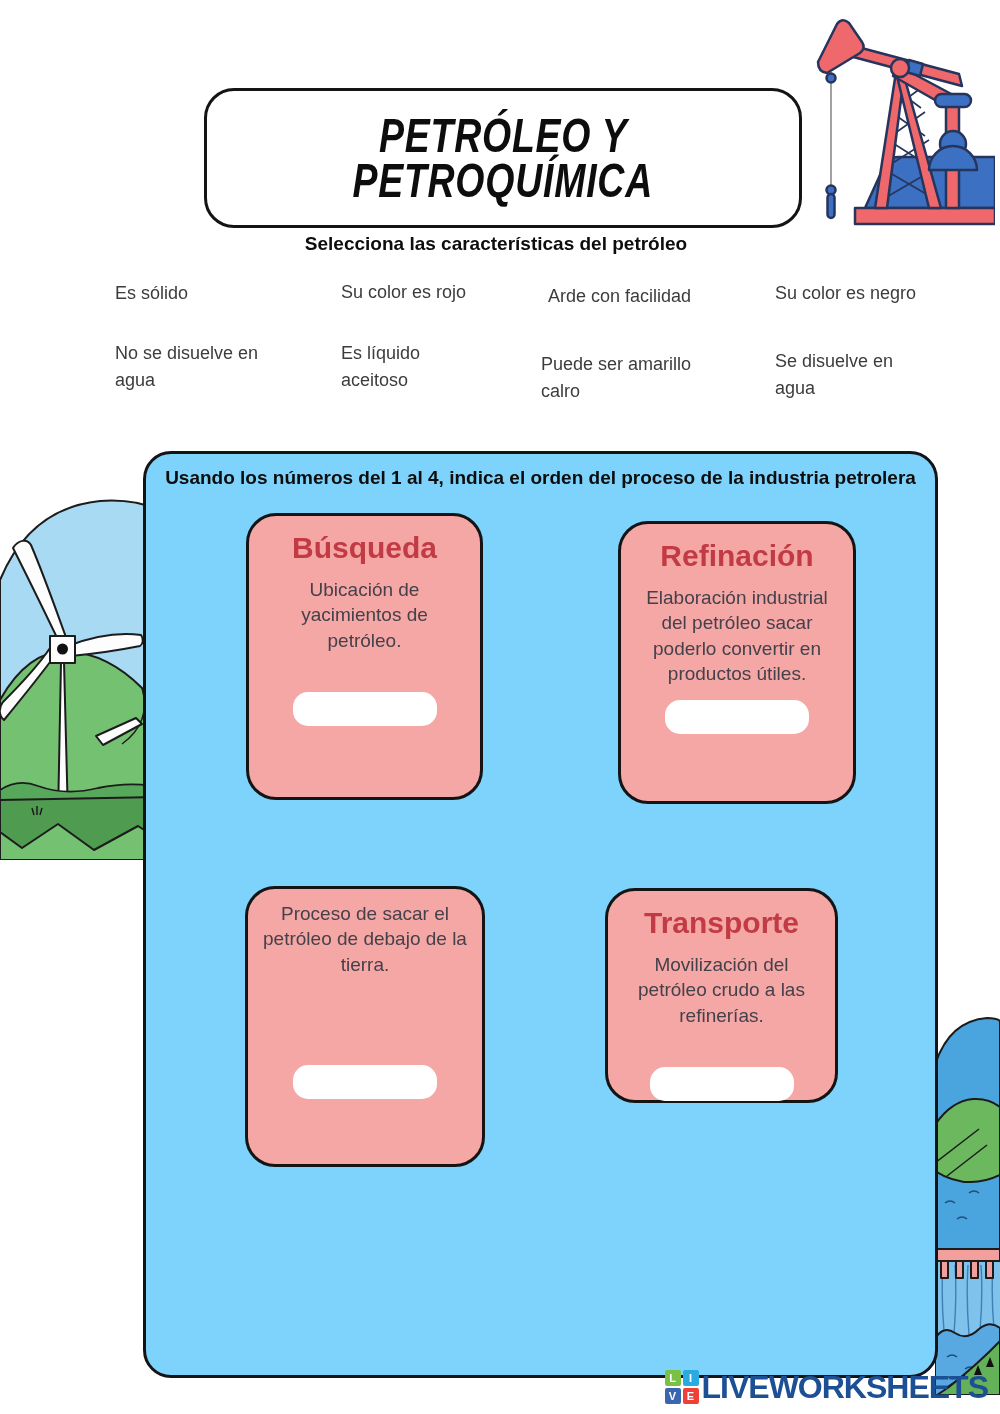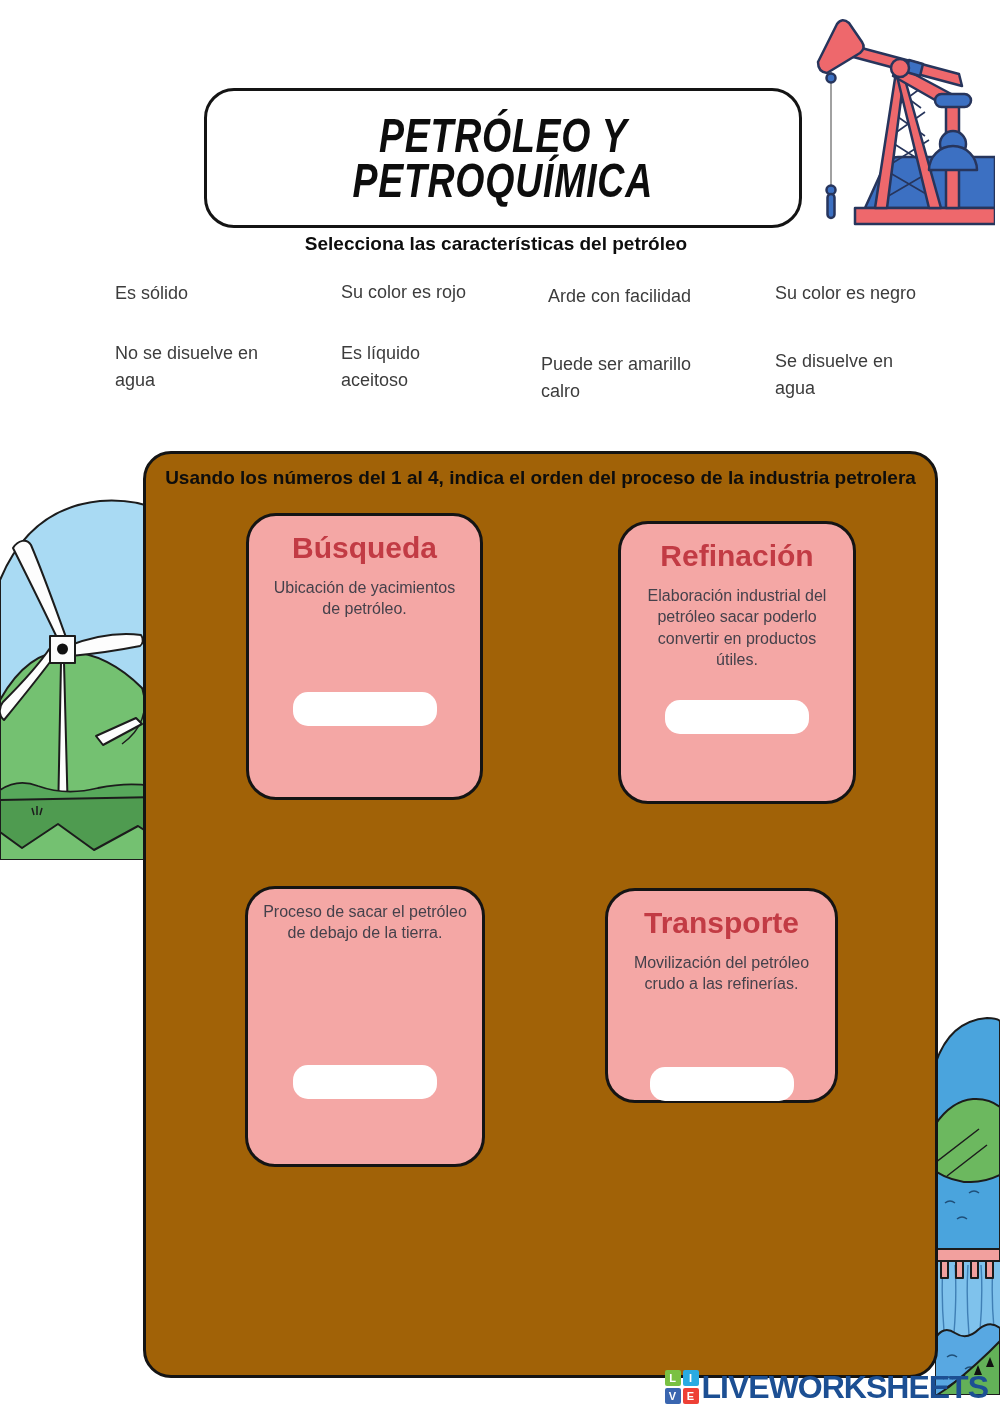--- a/index.html
+++ b/index.html
@@ -25,33 +25,33 @@
   #opt0{left:115px;top:280px;width:130px}
   #opt1{left:341px;top:279px;width:170px}
   #opt2{left:548px;top:283px;width:175px}
   #opt3{left:775px;top:280px;width:175px}
   #opt4{left:115px;top:340px;width:158px}
   #opt5{left:341px;top:340px;width:104px}
   #opt6{left:541px;top:351px;width:172px}
   #opt7{left:775px;top:348px;width:132px}
 
   
-  .main-box{position:absolute;left:143px;top:451px;width:789px;height:921px;background:#a16207;
+  .main-box{position:absolute;left:143px;top:451px;width:789px;height:921px;background:#7dd3fc;
             border:3px solid #141414;border-radius:28px;z-index:2;}
   .instruction{position:absolute;top:13px;left:8px;right:8px;text-align:center;
                font-size:19px;font-weight:700;color:#0d0d0d;}
 
   .card{position:absolute;background:#f4a7a5;border:3px solid #141414;border-radius:30px;
         text-align:center;box-sizing:border-box;}
   #card0{left:100px;top:59px;width:237px;height:287px}
   #card1{left:472px;top:67px;width:238px;height:283px}
   #card2{left:99px;top:432px;width:240px;height:281px}
   #card3{left:459px;top:434px;width:233px;height:215px}
   .card-title{margin-top:15px;font-size:30px;font-weight:700;color:#c23b44;}
-  .card-desc{margin:12px auto 0;padding:0 14px;font-size:16px;color:#45414b;line-height:1.33;}
+  .card-desc{margin:12px auto 0;padding:0 14px;font-size:19px;color:#45414b;line-height:1.33;}
   .answer-input{position:absolute;left:50%;transform:translateX(-50%);top:176px;width:144px;
                 height:34px;background:#fff;border:none;border-radius:15px;outline:none;
                 font-size:18px;text-align:center;color:#333;box-sizing:border-box;}
 
   
   .logo{position:absolute;right:12px;top:1370px;display:flex;align-items:center;gap:3px;z-index:5;}
   .logo-grid{display:grid;grid-template-columns:16px 16px;grid-template-rows:16px 16px;gap:2px;}
   .logo-sq{display:flex;align-items:center;justify-content:center;color:#fff;font-size:11px;
            font-weight:700;border-radius:2px;}
   .sq-l{background:#7ac143}.sq-i{background:#29abe2}.sq-v{background:#3a66b0}.sq-e{background:#ee4036}

